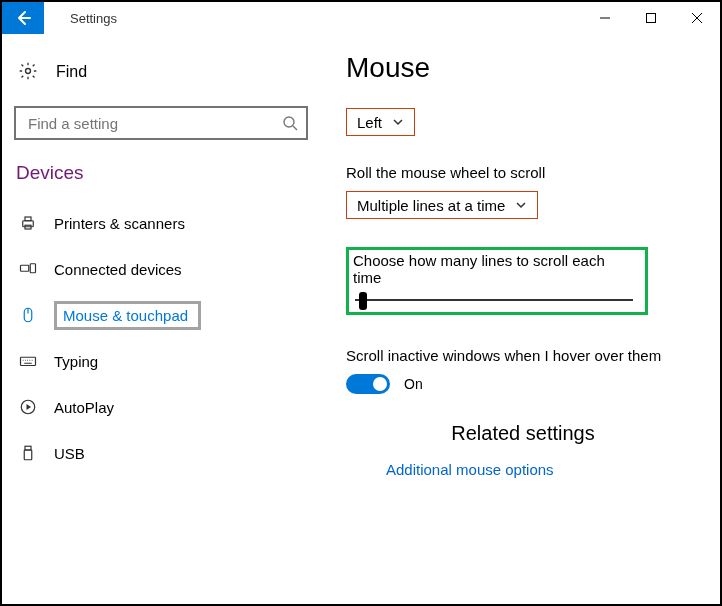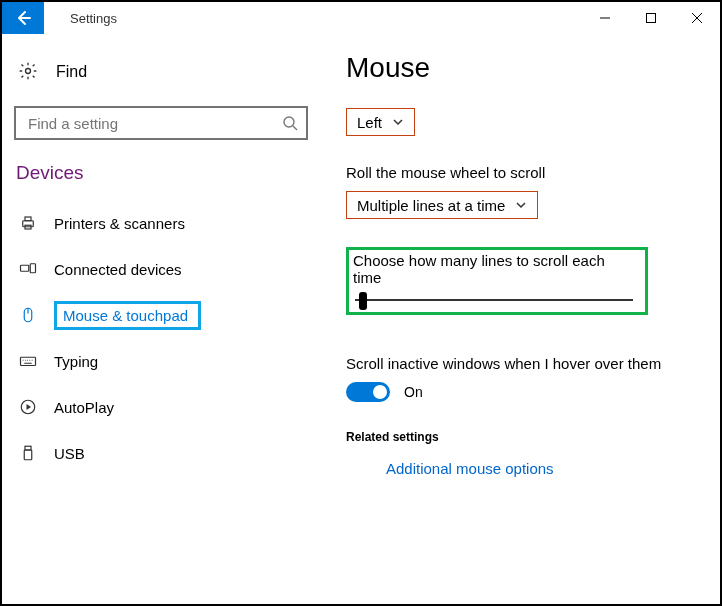--- a/index.html
+++ b/index.html
@@ -116,21 +116,21 @@
     width: 20px;
     display: flex;
     justify-content: center;
     margin-right: 16px;
   }
   .nav-item .nav-label { font-size: 15px; }
 
   .nav-item.selected .nav-label { color: #0078d7; }
   .nav-item.selected .nav-icon svg { stroke: #0078d7; }
   .nav-item.selected .nav-label-wrap {
-    border: 3px solid #0ea5e9;
+    border: 3px solid #a3a3a3;
     padding: 3px 10px 3px 6px;
   }
   .nav-label-wrap { display:inline-block; }
 
   
   h1.page-title { font-size: 28px; font-weight: 400; margin: 0 0 24px 0; }
   .field-label { font-size: 15px; margin-bottom: 10px; }
   .select {
     display: inline-flex;
     align-items: center;
@@ -140,21 +140,21 @@
     cursor: pointer;
     font-size: 15px;
   }
   .select .chev { margin-left: 10px; display:flex; }
   .block { margin-bottom: 28px; }
 
   .highlighted-block {
     border: 3px solid #12b24a;
     padding: 2px 10px 4px 4px;
     width: 302px;
-    margin-bottom: 40px;
+    margin-bottom: 32px;
   }
   .highlighted-block .field-label { margin-bottom: 6px; }
   .slider-track {
     position: relative;
     height: 16px;
   }
   .slider-line {
     position: absolute;
     left: 2px; right: 2px;
     top: 7px;
@@ -184,21 +184,21 @@
   .toggle-knob {
     position: absolute;
     right: 3px;
     top: 3px;
     width: 14px;
     height: 14px;
     border-radius: 50%;
     background: #fff;
   }
 
-  h2.related-title { font-size: 12px; font-weight: 700; margin: 28px 0 16px 0; }
+  h2.related-title { font-size: 20px; font-weight: 400; margin: 28px 0 16px 0; text-align: center; }
   .link { color: #0066cc; font-size: 15px; cursor: pointer; margin-left: 40px; }
 
 </style>
 </head>
 <body>
 
 <div class="titlebar">
   <div class="back-btn">
     <svg width="18" height="18" viewBox="0 0 18 18">
       <path d="M11 3 L5 9 L11 15 M5 9 H16" stroke="#fff" stroke-width="2" fill="none" stroke-linecap="round" stroke-linejoin="round"></path>

